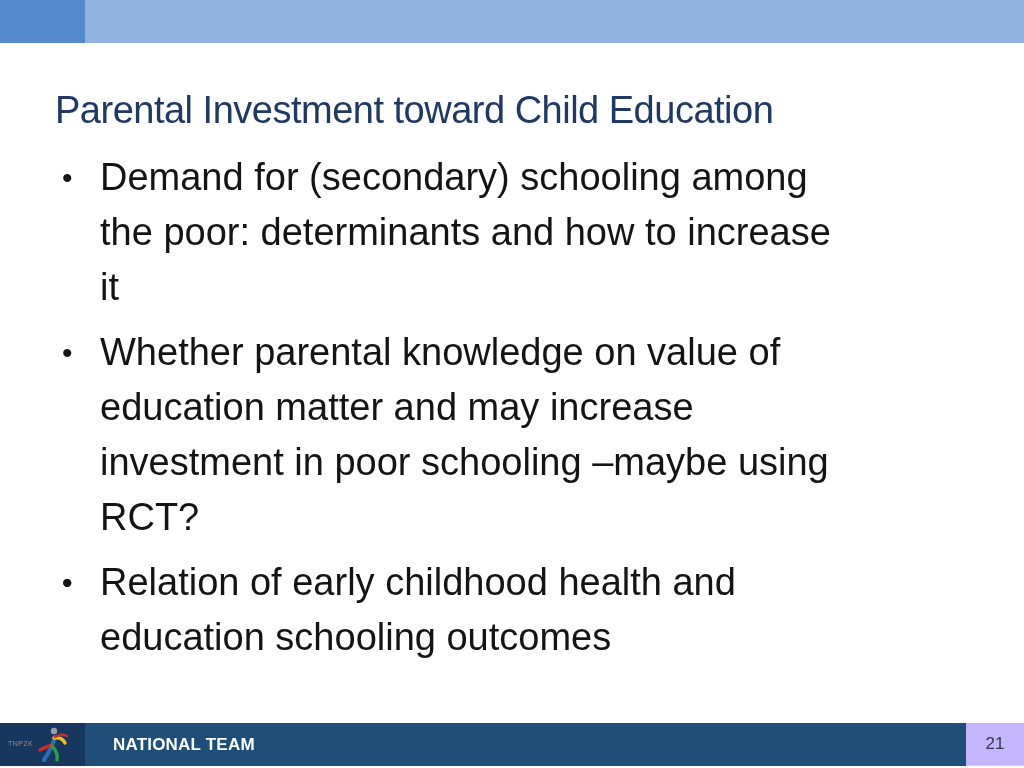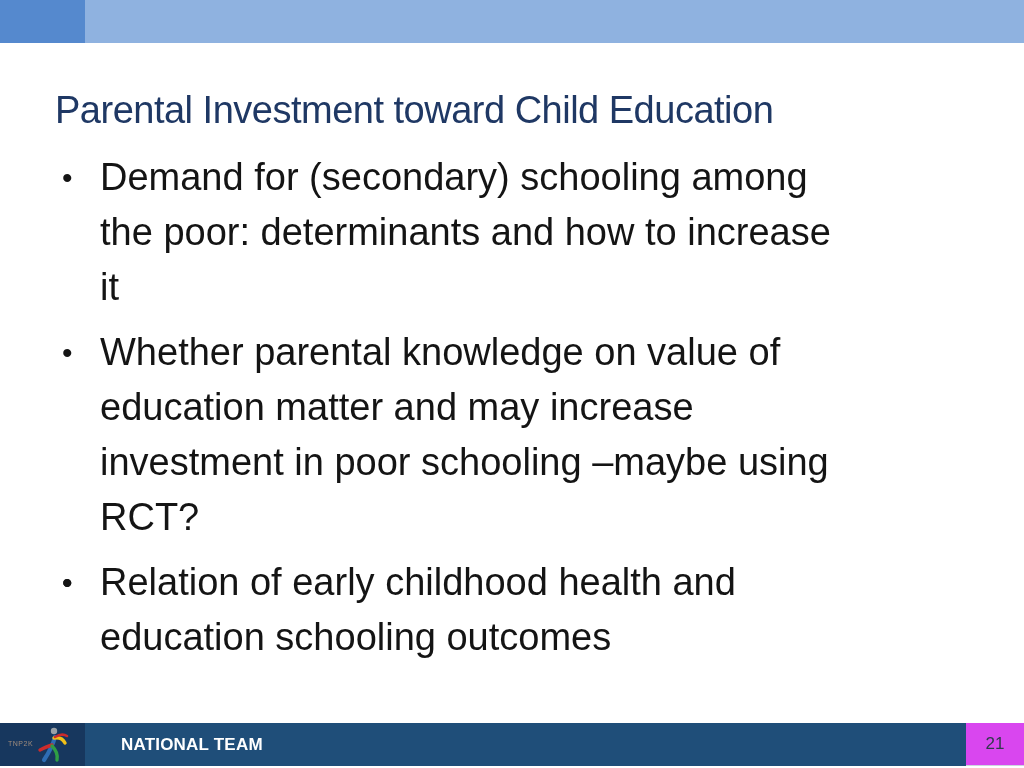--- a/index.html
+++ b/index.html
@@ -71,36 +71,36 @@
     color:#b79b82;opacity:0.85;
   }
   .footer-logo-svg{
     position:absolute;left:30px;top:1px;
   }
   .footer-bar{
     flex:0 0 auto;
     width:881px;height:43px;
     background:#1f4e79;
     display:flex;align-items:center;
-    padding-left:36px;
+    padding-left:28px;
     box-sizing:border-box;
     white-space:nowrap;
   }
   .footer-org-bold{
     color:#ffffff;font-weight:bold;
     font-size:17px;letter-spacing:0.2px;
   }
   .footer-org-rest{
     color:#dbe5f1;font-weight:normal;
     font-size:17px;letter-spacing:0.2px;
     margin-left:10px;
   }
   .footer-page-cell{
     flex:1 1 auto;
-    background:#d946ef;
+    background:#c4b5fd;
     display:flex;align-items:center;justify-content:center;
     border-bottom:1px solid #ccd4de;
   }
   .footer-page-number{
     font-size:17px;color:#2f3b4c;
   }
 </style>
 </head>
 <body>
 

